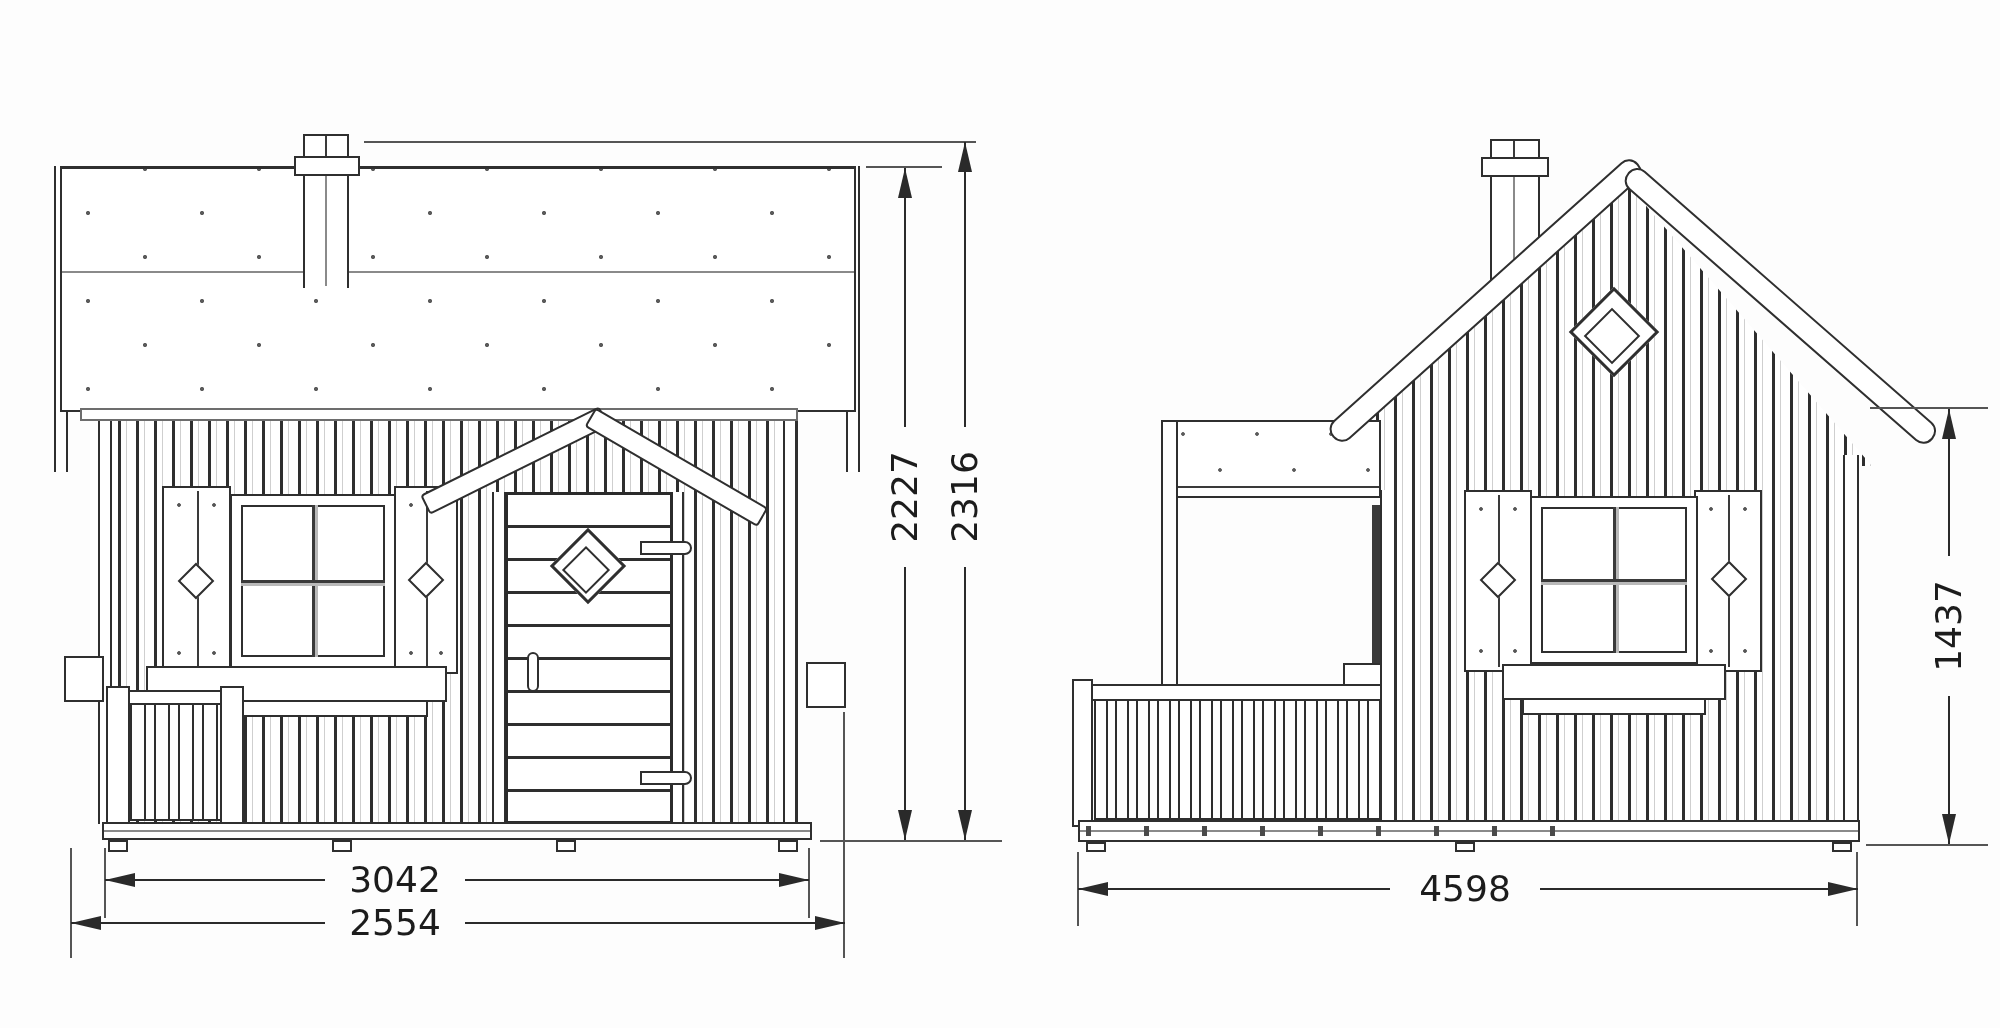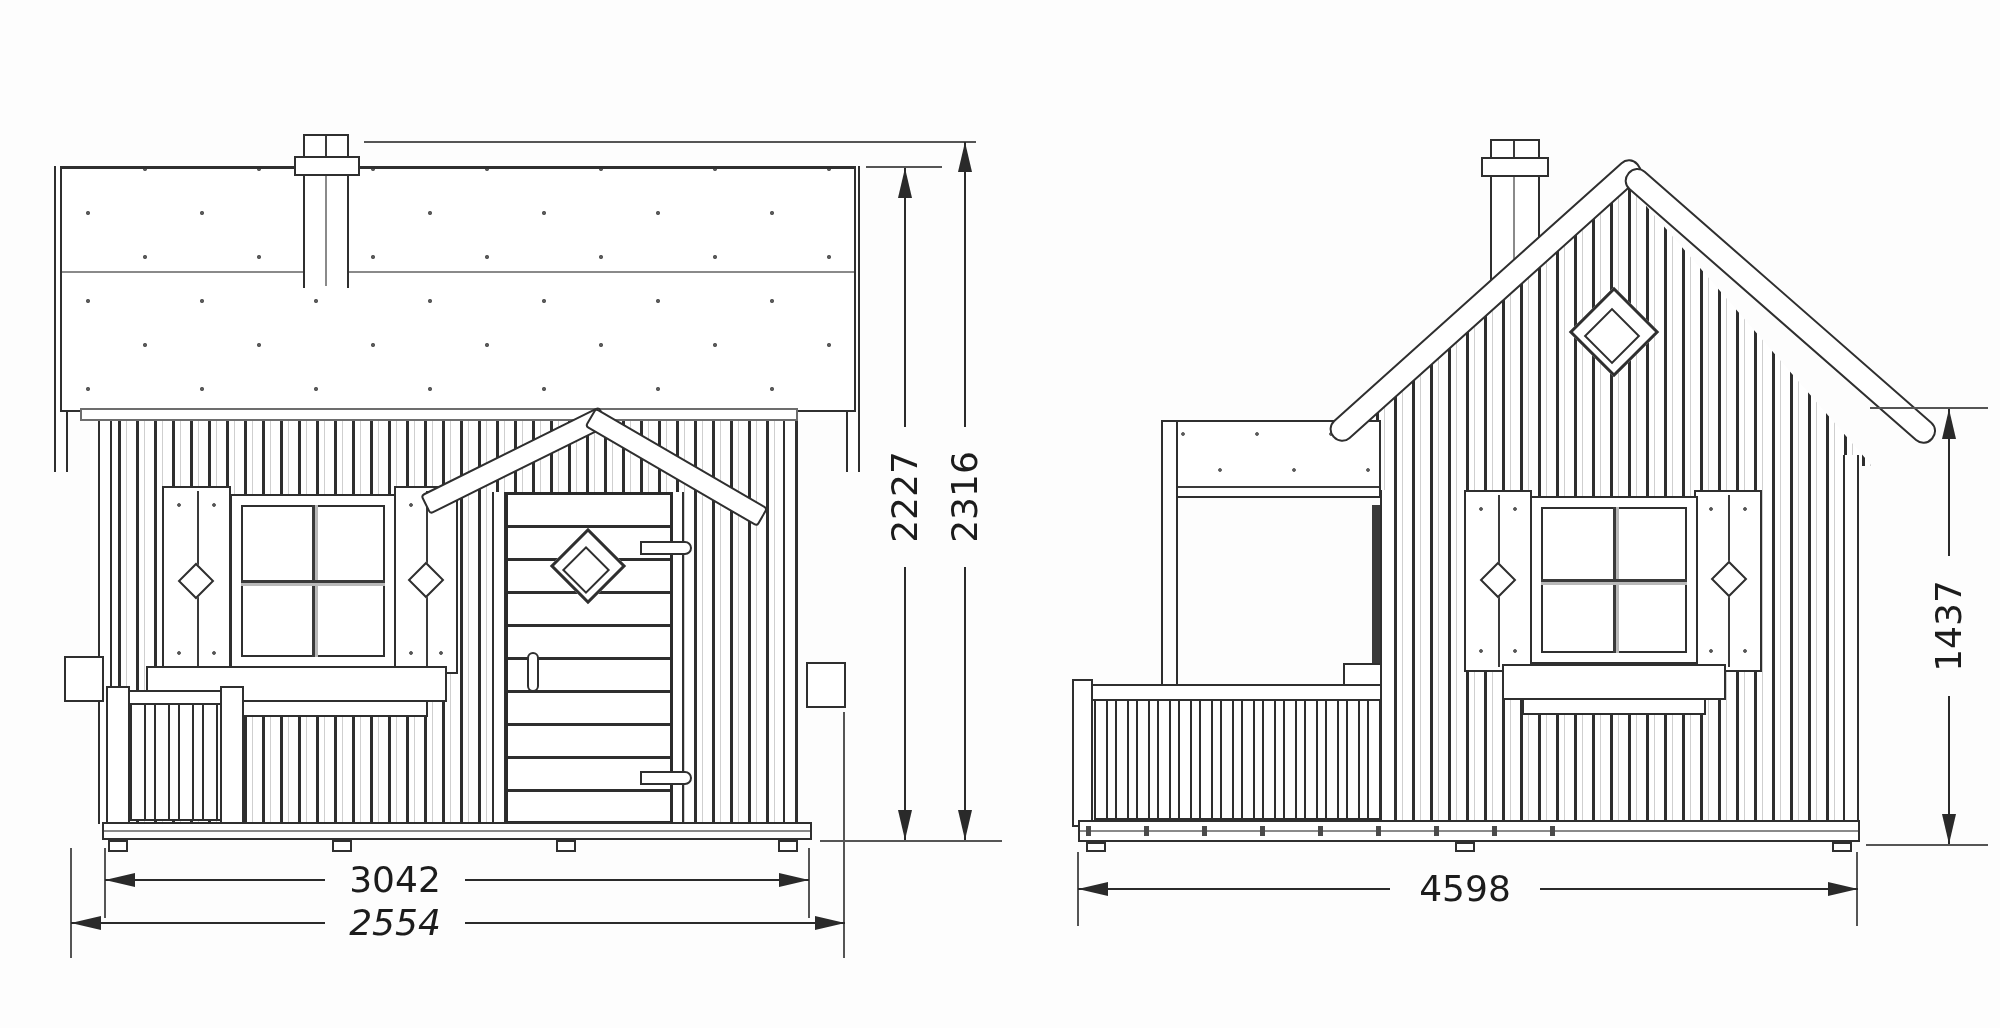--- a/index.html
+++ b/index.html
@@ -148,21 +148,21 @@
     <div class="dim" style="left:105px;top:879px;width:704px;height:2px;"></div>
     <div class="arr a-left" style="left:105px;top:873px;"></div>
     <div class="arr a-right" style="left:779px;top:873px;"></div>
     <div class="dim-label" style="left:325px;top:861px;width:140px;height:38px;">3042</div>
 
     <div class="ext" style="left:70px;top:848px;width:2px;height:110px;"></div>
     <div class="ext" style="left:843px;top:712px;width:2px;height:246px;"></div>
     <div class="dim" style="left:71px;top:922px;width:774px;height:2px;"></div>
     <div class="arr a-left" style="left:71px;top:916px;"></div>
     <div class="arr a-right" style="left:815px;top:916px;"></div>
-    <div class="dim-label" style="left:325px;top:904px;width:140px;height:38px;font-style:italic;">2554</div>
+    <div class="dim-label" style="left:325px;top:904px;width:140px;height:38px;">2554</div>
   </div>
 
   <div class="view">
 
     <div class="box-lt" style="left:1490px;top:177px;width:50px;height:110px;"></div>
     <div class="ln-lt" style="left:1513px;top:177px;width:2px;height:108px;"></div>
     <div class="box" style="left:1490px;top:139px;width:50px;height:20px;"></div>
     <div class="ln" style="left:1513px;top:141px;width:2px;height:16px;"></div>
     <div class="box" style="left:1481px;top:157px;width:68px;height:20px;"></div>
 

